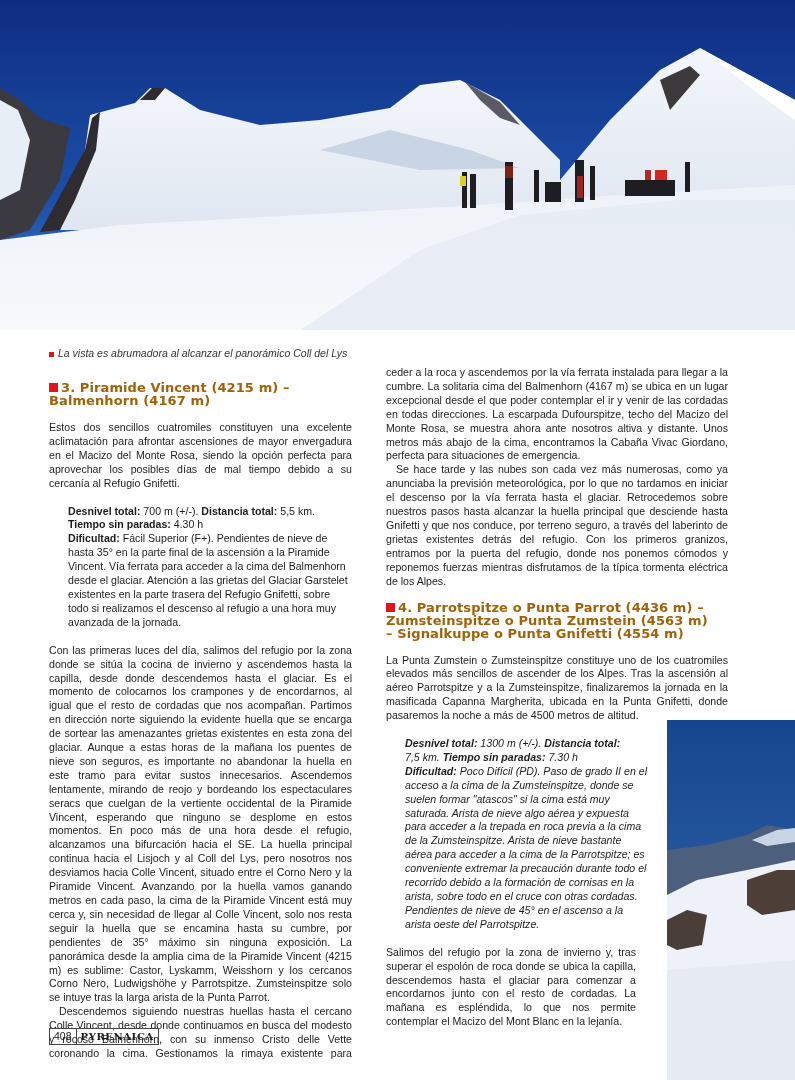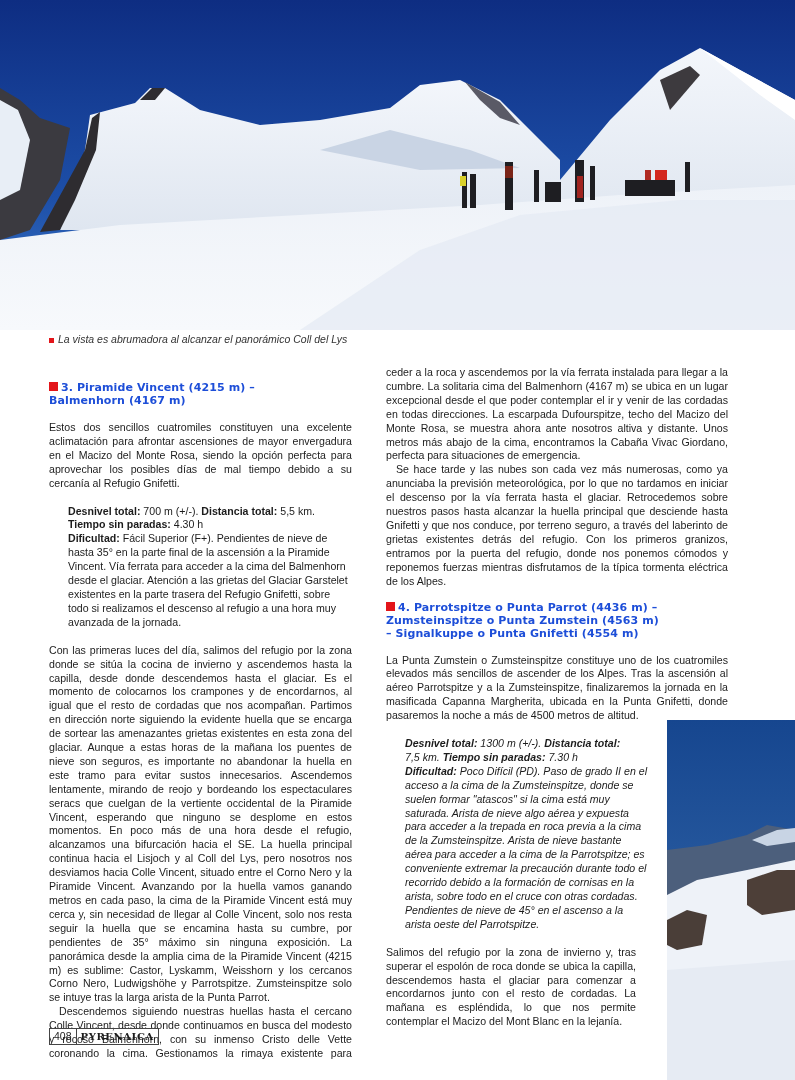--- a/index.html
+++ b/index.html
@@ -1,27 +1,27 @@
 <!DOCTYPE html>
 <html><head>
 <meta charset="utf-8">
 <style>
   html, body { margin: 0; padding: 0; }
   body { width: 795px; height: 1080px; background: #ffffff; position: relative; overflow: hidden;
          font-family: "Liberation Sans", sans-serif; color: #1c1c1c; }
   .hero { position: absolute; left: 0; top: 0; width: 795px; height: 330px; overflow: hidden; }
   .hero svg { display: block; }
-  .caption { position: absolute; left: 49px; top: 333px; font-size: 10.5px; font-style: italic; color: #333; white-space: nowrap; }
+  .caption { position: absolute; left: 49px; top: 347px; font-size: 10.5px; font-style: italic; color: #333; white-space: nowrap; }
   .caption .sq { display: inline-block; width: 5px; height: 5px; background: #e3151a; margin-right: 4px; vertical-align: middle; }
   .col { position: absolute; font-size: 10.6px; line-height: 13.9px; text-align: justify; }
   .col p { margin: 0; }
   .col p.ind { text-indent: 10px; }
   .col1 { left: 49px; top: 381px; width: 303px; }
   .col2 { left: 386px; top: 366px; width: 342px; }
-  h2 { margin: 0; font-family: "DejaVu Sans", sans-serif; font-weight: bold; font-size: 11px; line-height: 13px; color: #1d4ed8; letter-spacing: 0.1px; text-align: left; }
+  h2 { margin: 0; font-family: "DejaVu Sans", sans-serif; font-weight: bold; font-size: 13px; line-height: 13px; color: #a16207; letter-spacing: 0.1px; text-align: left; }
   h2 .sq { display: inline-block; width: 9px; height: 9px; background: #e3151a; margin-right: 3px; vertical-align: 0px; }
   .spec { margin: 14px 0 14px 19px; text-align: left; }
   .spec b { font-weight: bold; }
   .gap { height: 14px; }
   .col2 .spec2 { margin: 14px 0 14px 19px; width: 245px; text-align: left; font-style: italic; }
   .col2 .narrow { width: 250px; }
   .photo2 { position: absolute; left: 667px; top: 720px; width: 128px; height: 360px; overflow: hidden; }
   .footer { position: absolute; left: 49px; top: 1028px; display: flex; border: 1px solid #444; height: 15px; }
   .footer .pn { font-size: 10.5px; padding: 0 4px; line-height: 15px; border-right: 1px solid #444; }
   .footer .logo { font-family: "DejaVu Serif", serif; font-size: 10px; font-weight: bold; padding: 0 4px; line-height: 15px; letter-spacing: 0.6px; }

